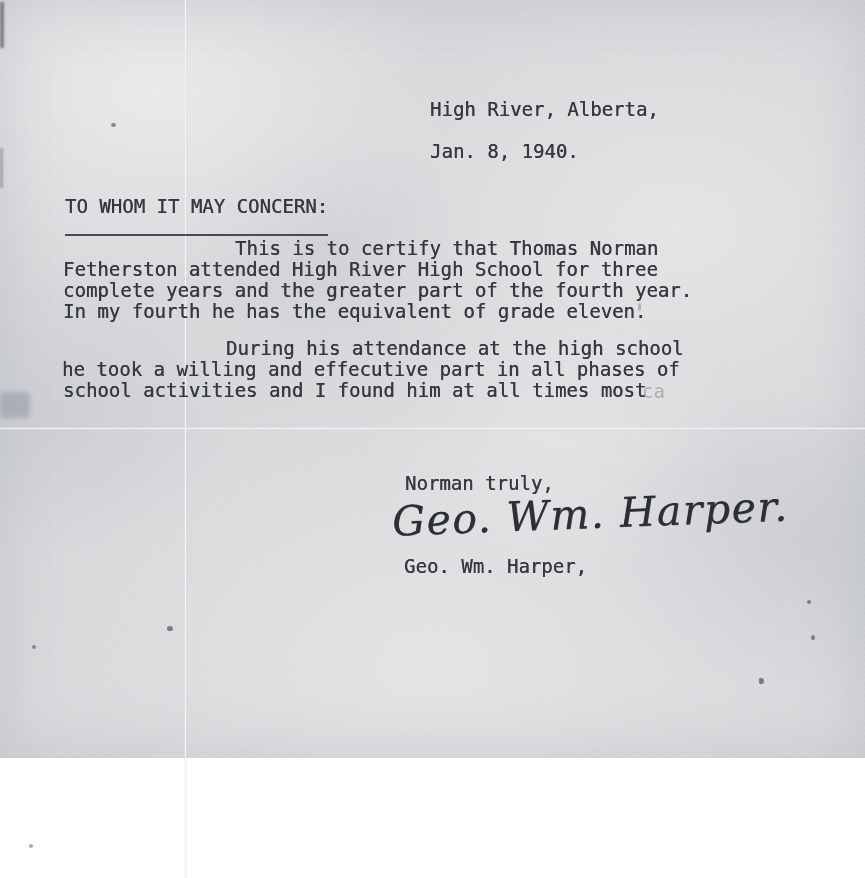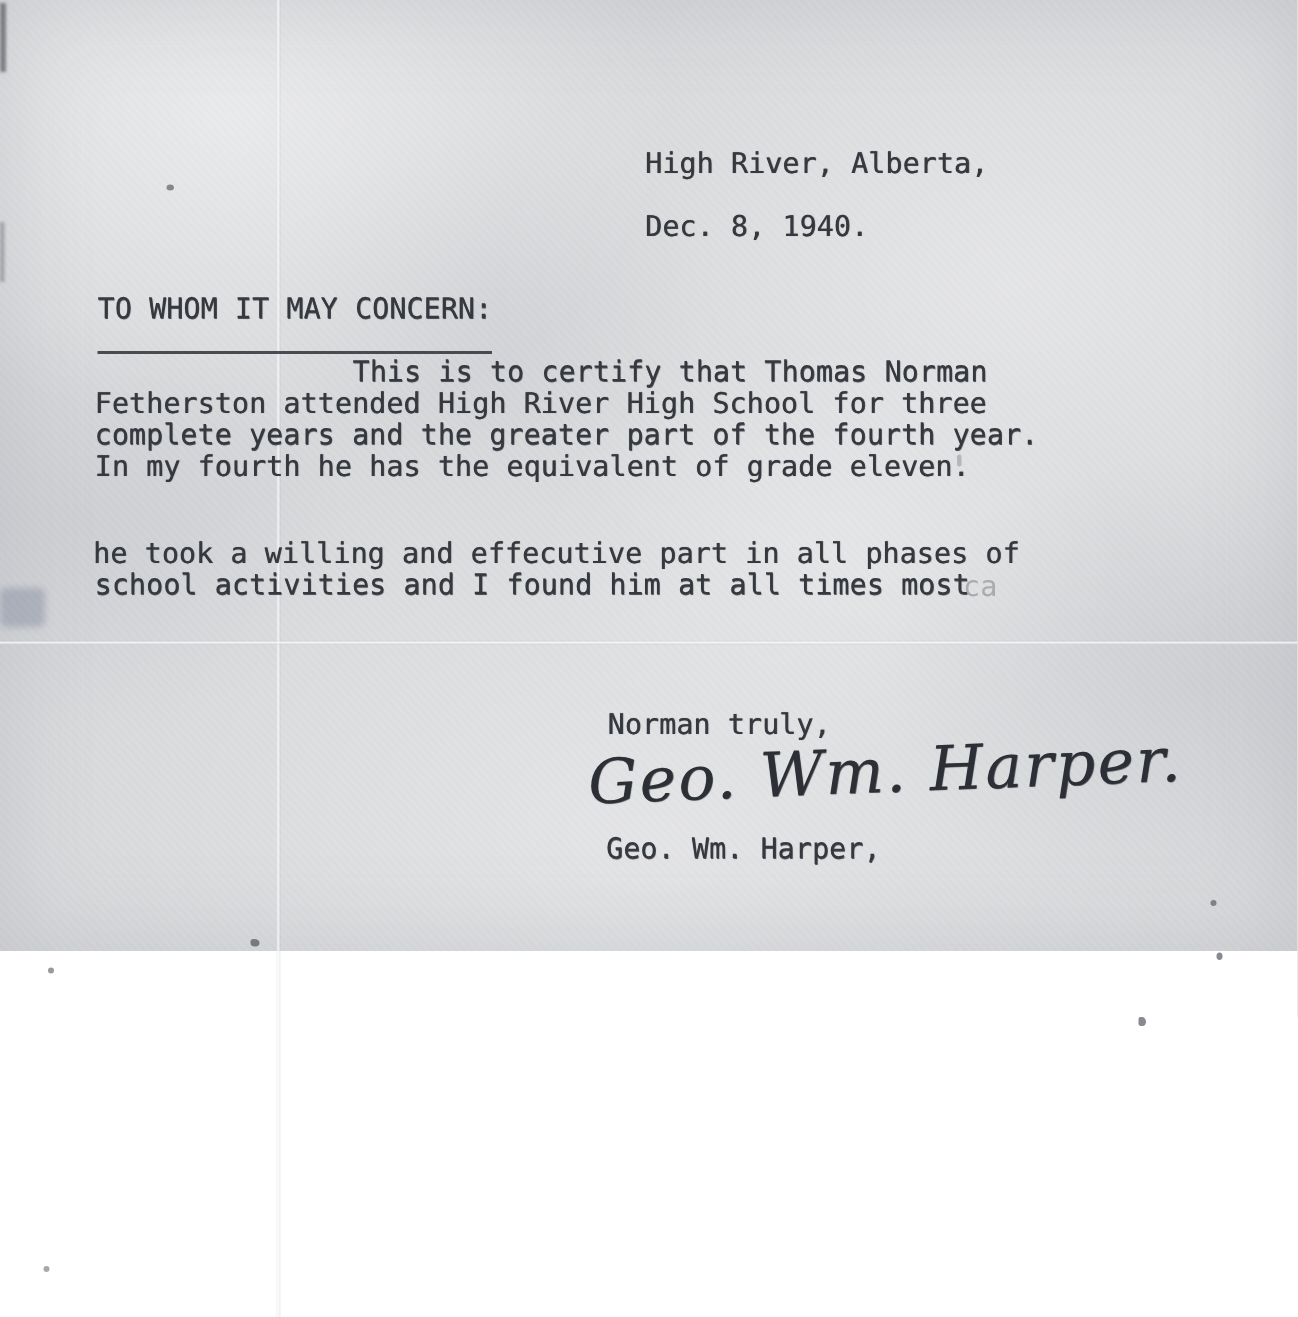--- a/index.html
+++ b/index.html
@@ -8,21 +8,21 @@
   }
   body {
     width: 865px;
     height: 878px;
     overflow: hidden;
     font-family: "DejaVu Sans Mono", monospace;
   }
   .page {
     position: relative;
     width: 865px;
-    height: 634px;
+    height: 758px;
     background-color: #d8d9db;
     background-image:
       radial-gradient(ellipse 420px 300px at 18% 12%, rgba(255,255,255,0.45), rgba(255,255,255,0) 70%),
       radial-gradient(ellipse 500px 360px at 78% 30%, rgba(255,255,255,0.32), rgba(255,255,255,0) 70%),
       radial-gradient(ellipse 620px 420px at 50% 88%, rgba(255,255,255,0.30), rgba(255,255,255,0) 70%),
       radial-gradient(ellipse 300px 220px at 92% 72%, rgba(165,170,180,0.22), rgba(165,170,180,0) 70%),
       radial-gradient(ellipse 260px 200px at 6% 55%, rgba(165,170,180,0.20), rgba(165,170,180,0) 70%),
       radial-gradient(ellipse 220px 170px at 38% 32%, rgba(168,172,182,0.16), rgba(168,172,182,0) 70%),
       radial-gradient(ellipse 280px 200px at 64% 58%, rgba(255,255,255,0.22), rgba(255,255,255,0) 70%),
       repeating-linear-gradient(47deg, rgba(255,255,255,0.025) 0 2px, rgba(120,124,132,0.025) 2px 4px);
@@ -112,29 +112,30 @@
 </head>
 <body>
 
 <div class="page">
 
   <div class="crease-v"></div>
   <div class="crease-h"></div>
 
   <div class="tw" style="left:430px; top:100px;">High River, Alberta,</div>
 
-  <div class="tw" style="left:430px; top:142px;">Dec. 8, 1940.</div>
+  <div class="tw" style="left:430px; top:142px;">Jan. 8, 1940.</div>
 
   <div class="tw underlined" style="left:65px; top:197px;">TO WHOM IT MAY CONCERN:</div>
 
   <div class="tw" style="left:235px; top:239px;">This is to certify that Thomas Norman</div>
   <div class="tw" style="left:63px; top:281px;">complete years and the greater part of the fourth year.</div>
   <div class="tw" style="left:63px; top:260px;">Fetherston attended High River High School for three</div>
   <div class="tw" style="left:63px; top:302px;">In my fourth he has the equivalent of grade eleven.</div>
 
+  <div class="tw" style="left:226px; top:339px;">During his attendance at the high school</div>
   <div class="tw" style="left:62px; top:360px;">he took a willing and effecutive part in all phases of</div>
   <div class="tw" style="left:63px; top:381px;">school activities and I found him at all times most</div>
   <div class="tw faint" style="left:642px; top:382px;">ca</div>
 
   <div class="tw" style="left:405px; top:474px;">Norman truly,</div>
 
   <div class="signature">Geo. Wm. Harper.</div>
 
   <div class="tw" style="left:404px; top:557px;">Geo. Wm. Harper,</div>
 

